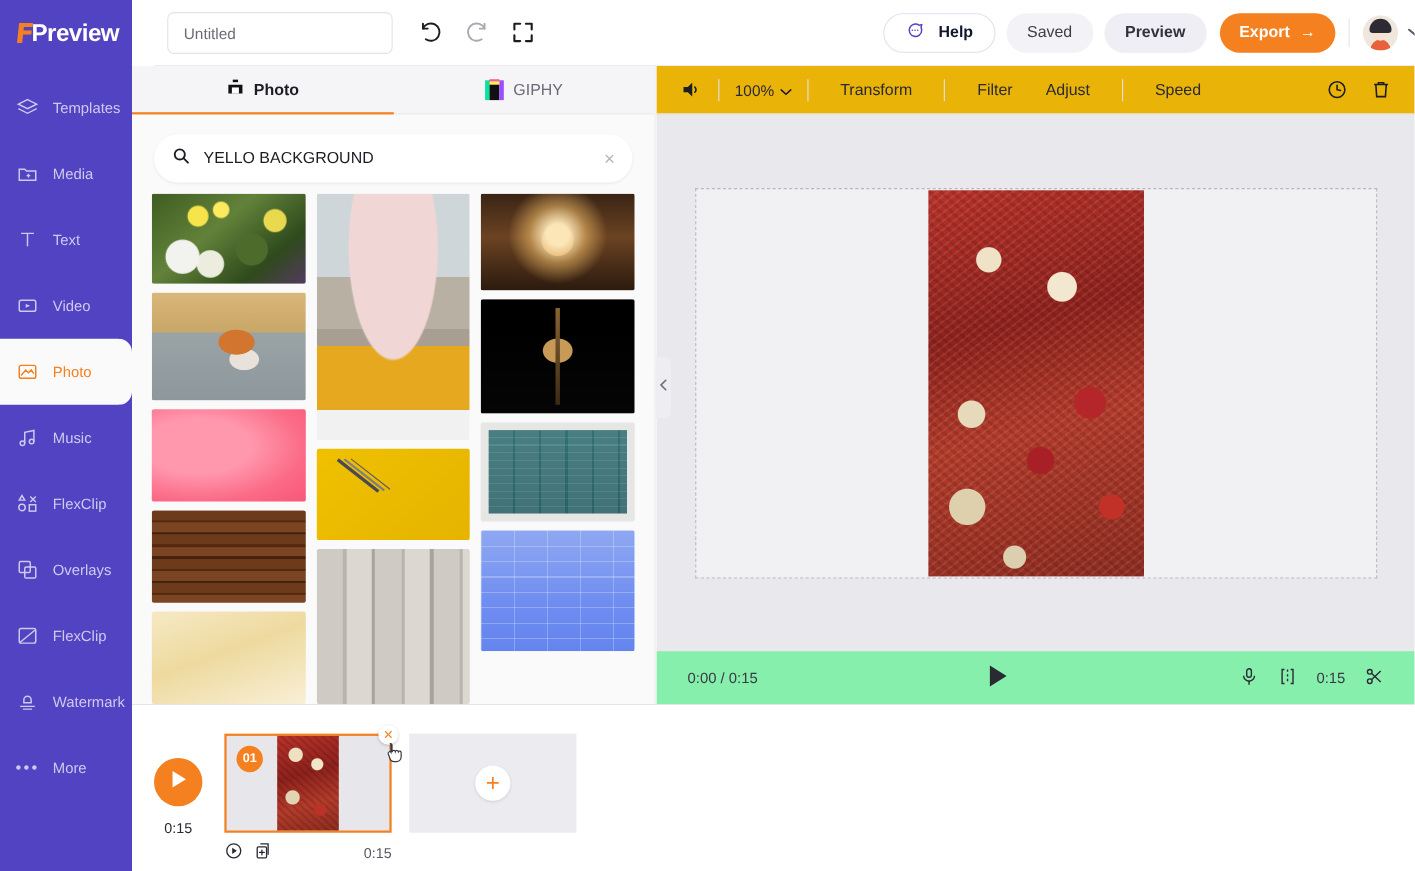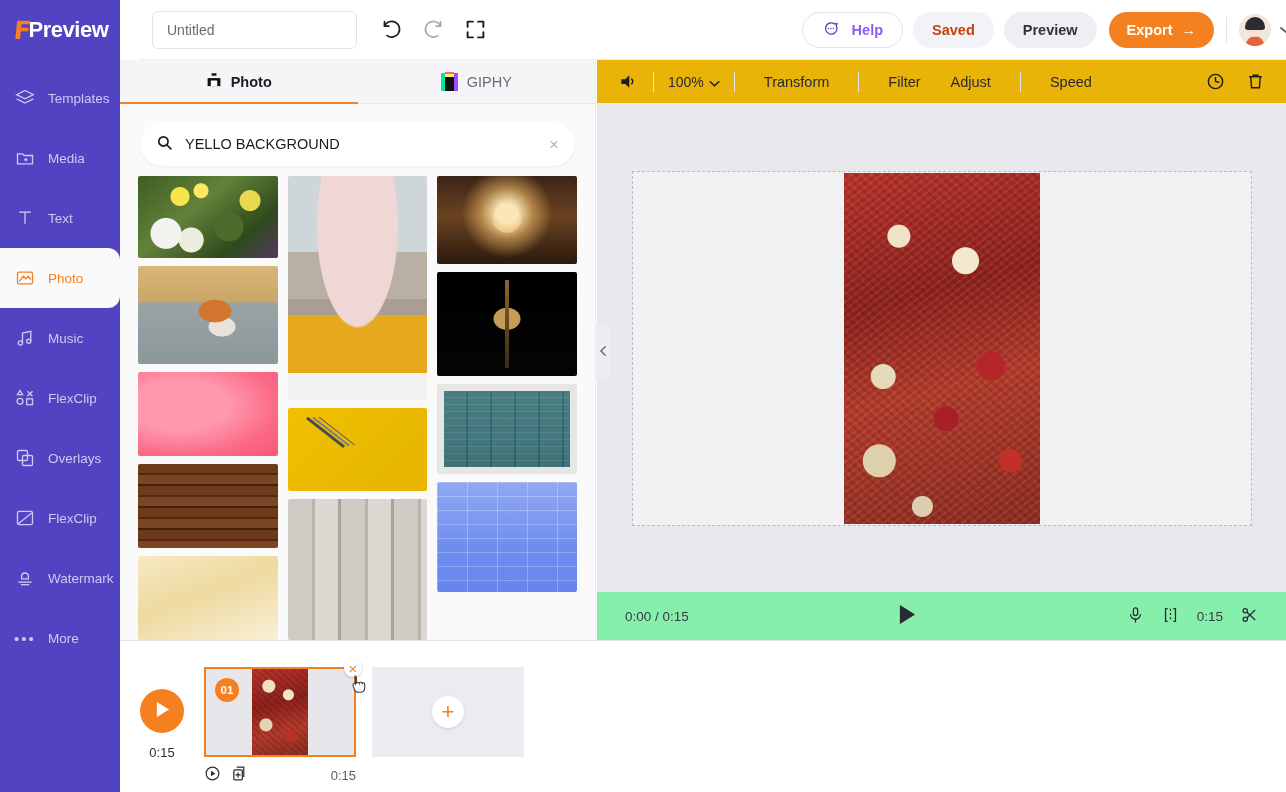--- a/index.html
+++ b/index.html
@@ -68,22 +68,22 @@
     background: #fff; outline: none;
   }
   .tb-icons { display: flex; align-items: center; gap: 18px; margin-left: 22px; }
   .tb-ico { width: 24px; height: 24px; cursor: pointer; display:flex; align-items:center; justify-content:center;}
   .tb-ico svg { width: 21px; height: 21px; }
   .spacer { flex: 1; }
   .btn {
     height: 36px; border-radius: 18px; display: flex; align-items: center;
     justify-content: center; font-size: 14.5px; cursor: pointer; padding: 0 19px;
   }
-  .btn-help { border: 1px solid #e2e0f0; color: #8b5cf6; gap: 13px; font-weight: 600; }
-  .btn-saved { color: #c2410c; background: #f3f3f7; margin-left: 10px; font-weight: 700;}
+  .btn-help { border: 1px solid #e2e0f0; color: #0f172a; gap: 13px; font-weight: 600; }
+  .btn-saved { color: #404040; background: #f3f3f7; margin-left: 10px; font-weight: 400;}
   .btn-preview { color: #32323c; background: #eeeef4; margin-left: 10px; font-weight: 700;}
   .btn-export {
     background: #f5801f; color: #fff; font-weight: 700; margin-left: 12px;
     gap: 9px; padding: 0 18px;
   }
   .divider-v { width: 1px; height: 26px; background: #e4e4ea; margin: 0 12px; }
   .avatar {
     width: 32px; height: 32px; border-radius: 50%; overflow: hidden;
     background: #efe7de; position: relative; cursor: pointer;
   }
@@ -339,20 +339,29 @@
       <div class="rail-item">
         <span class="ico">
           <svg viewBox="0 0 24 24">
               <line x1="5" y1="5" x2="19" y2="5"></line>
               <line x1="12" y1="5" x2="12" y2="19"></line>
             </svg>
         </span>
         <span>Text</span>
       </div>
 
+      <div class="rail-item">
+        <span class="ico">
+          <svg viewBox="0 0 24 24">
+              <rect x="3" y="6" width="18" height="12" rx="2"></rect>
+              <polygon points="10,10 15,12 10,14" fill="#cfc8ef" stroke="none"></polygon>
+            </svg>
+        </span>
+        <span>Video</span>
+      </div>
 
       <div class="rail-item active">
         <span class="ico">
           <svg viewBox="0 0 24 24">
               <rect x="3" y="5" width="18" height="14" rx="2"></rect>
               <polyline points="5,16 10,10 13,13 16,10 19,14"></polyline>
             </svg>
         </span>
         <span>Photo</span>
       </div>

